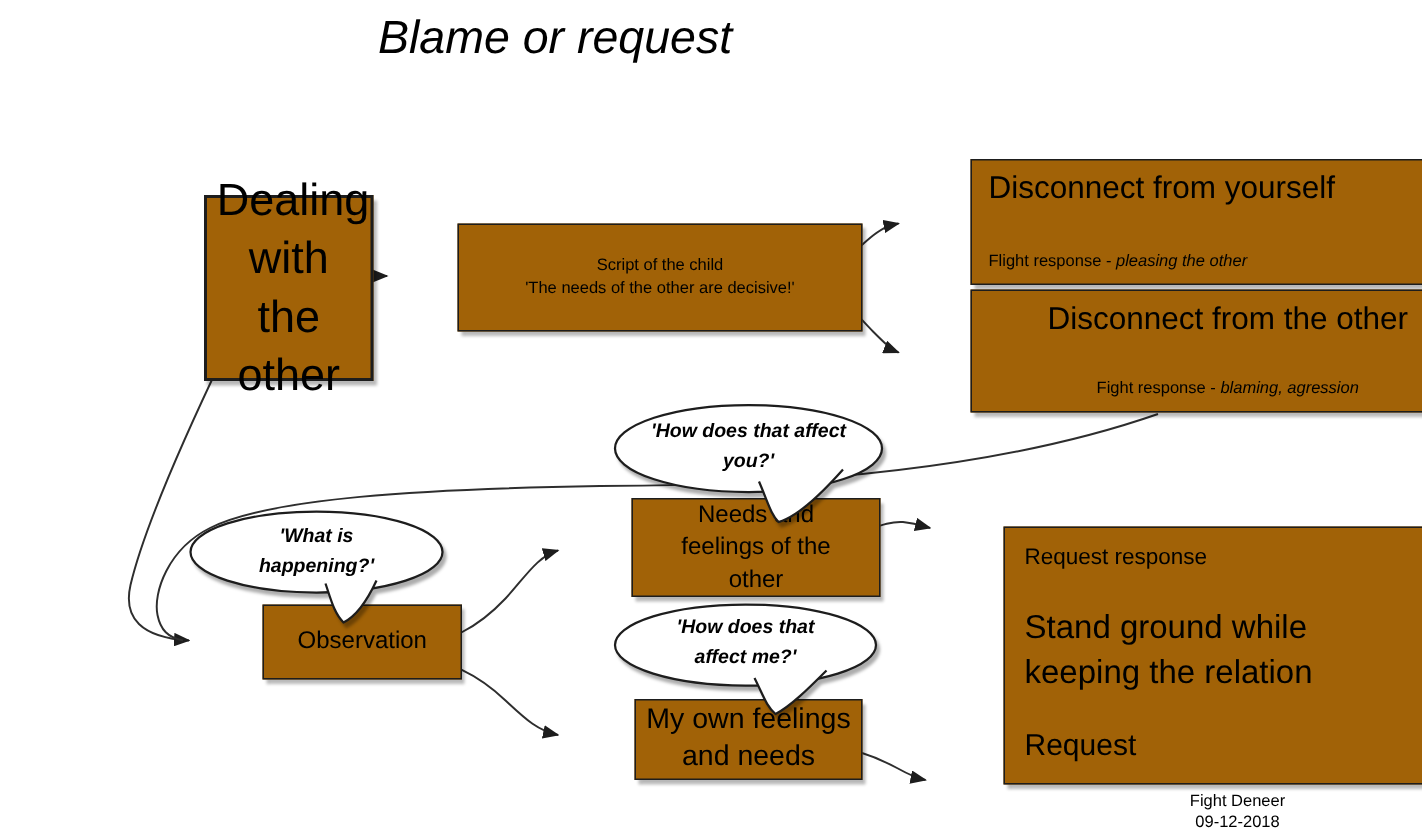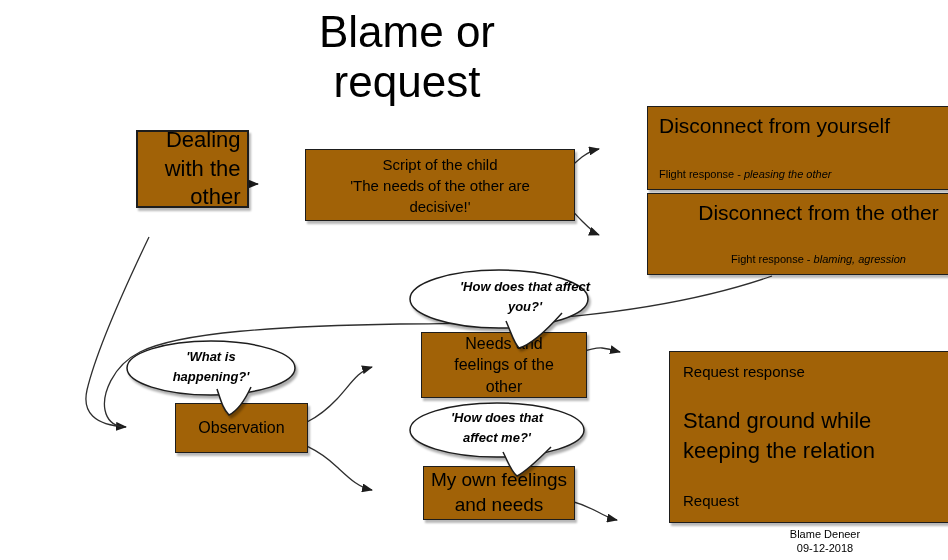--- a/index.html
+++ b/index.html
@@ -13,26 +13,26 @@
   #bubble-layer{z-index:3;pointer-events:none;}
   .node{
     position:absolute;background:#a16207;border:1.5px solid #1d1d1d;
     box-sizing:border-box;z-index:2;
     box-shadow:2px 3px 2px rgba(0,0,0,0.28);
     margin-left:44px;
   }
   .node.center{display:flex;align-items:center;justify-content:center;text-align:center;}
   .txt{position:absolute;z-index:4;}
   #title{
-    left:252px;top:7px;width:310px;text-align:center;
-    font-size:44px;letter-spacing:0px;z-index:2;
+    left:252px;top:7px;width:310px;
+    font-size:31px;letter-spacing:0px;z-index:2;font-style:italic;
   }
-  #box-dealing{left:92px;top:130px;width:113px;height:78px;border-width:2px;font-size:22px;line-height:1.3;text-align:right;}
+  #box-dealing{left:92px;top:130px;width:113px;height:124px;border-width:2px;font-size:30px;line-height:1.3;}
   #box-dealing .inner{width:96px;}
-  #box-script{left:261px;top:149px;width:270px;height:72px;font-size:15px;line-height:1.4;}
+  #box-script{left:261px;top:149px;width:270px;height:72px;font-size:11px;line-height:1.4;}
   #box-script .inner{width:220px;}
   .disconnect{
     left:603px;width:342px;display:flex;flex-direction:column;
     justify-content:space-between;padding:7px 10px 9px 11px;
   }
   #box-disc-yourself{top:106px;height:84px;}
   #box-disc-other{top:193px;height:82px;align-items:center;}
   .disc-heading{font-size:21px;}
   .disc-response{font-size:11px;}
   .it{font-style:italic;}
@@ -41,25 +41,25 @@
   #box-observation{left:131px;top:403px;width:133px;height:50px;font-size:16px;}
   #box-own{left:379px;top:466px;width:152px;height:54px;font-size:19px;line-height:1.3;}
   #box-own .inner{width:142px;}
   #box-outcome{
     left:625px;top:351px;width:286px;height:172px;
     display:flex;flex-direction:column;justify-content:space-between;
     padding:11px 12px 13px 13px;
   }
   #outcome-empathic{font-size:15px;}
   #outcome-stand{font-size:22px;line-height:1.35;width:230px;}
-  #outcome-request{font-size:15px;}
+  #outcome-request{font-size:20px;}
   .bubble-text{
     text-align:center;font-size:13px;font-weight:bold;font-style:italic;line-height:1.5;
   }
-  #bt-affect-you{left:434px;top:277px;width:130px;margin-left:26px;}
+  #bt-affect-you{left:434px;top:277px;width:130px;}
   #bt-what-happening{left:156px;top:347px;width:110px;}
   #bt-affect-me{left:437px;top:408px;width:120px;}
   #credit{left:770px;top:528px;width:110px;text-align:center;font-size:11px;line-height:1.25;z-index:2;}
   .conn{stroke:#2e2e2e;stroke-width:1.3;fill:none;}
   .bubble{fill:#ffffff;stroke:#1d1d1d;stroke-width:1.5;}
   .bubble-group{filter:drop-shadow(2px 3px 1px rgba(0,0,0,0.32));}
 </style>
 </head>
 <body>
 
@@ -136,17 +136,17 @@
       <ellipse class="bubble" cx="497" cy="430" rx="87" ry="27"></ellipse>
       <path class="bubble" d="M 503 452 C 509 464 511 471 517 476 C 527 471 539 459 551 447"></path>
     </g>
   </svg>
 
   <div class="txt bubble-text" id="bt-affect-you">'How does that affect you?'</div>
   <div class="txt bubble-text" id="bt-what-happening">'What is happening?'</div>
   <div class="txt bubble-text" id="bt-affect-me">'How does that affect me?'</div>
 
   <div class="txt" id="credit">
-    <div>Blame Deneer</div>
+    <div>Fight Deneer</div>
     <div>09-12-2018</div>
   </div>
 
 </div>
 
 </body></html>

